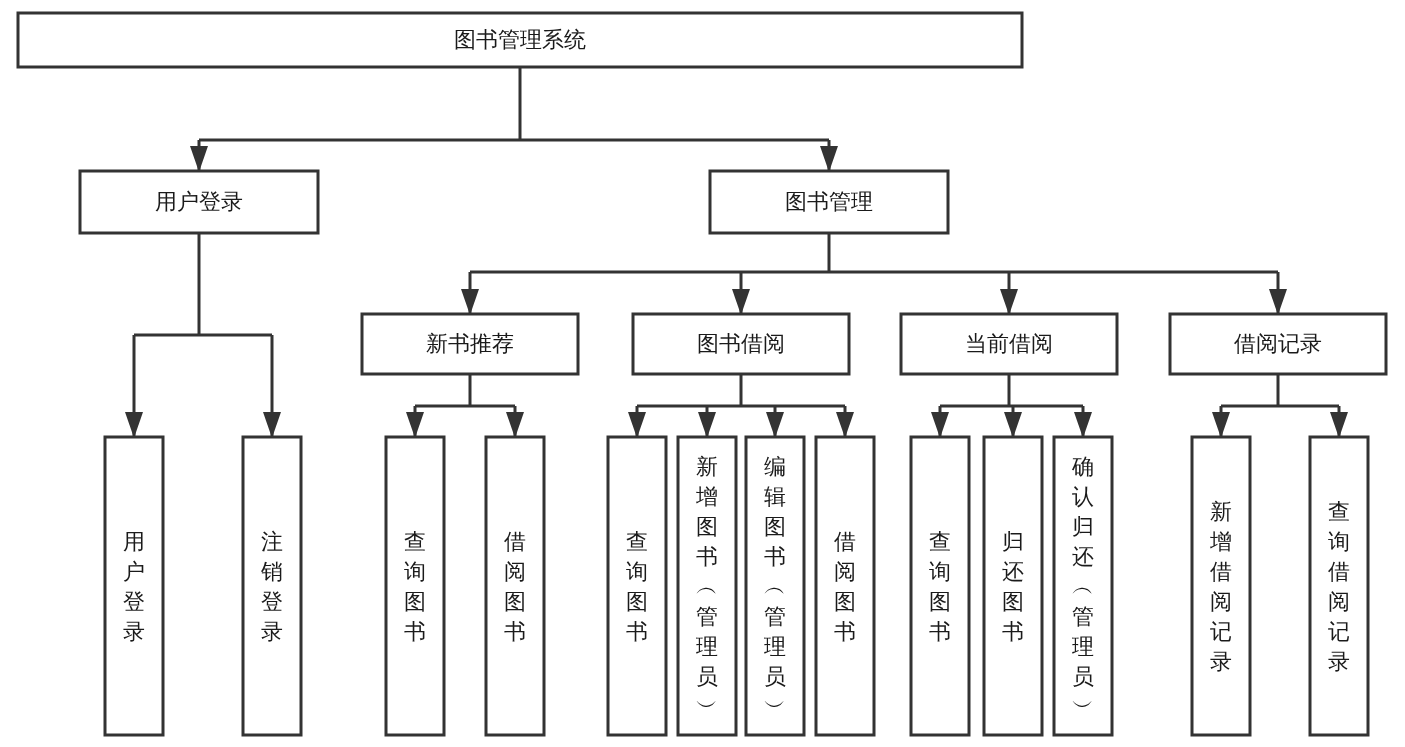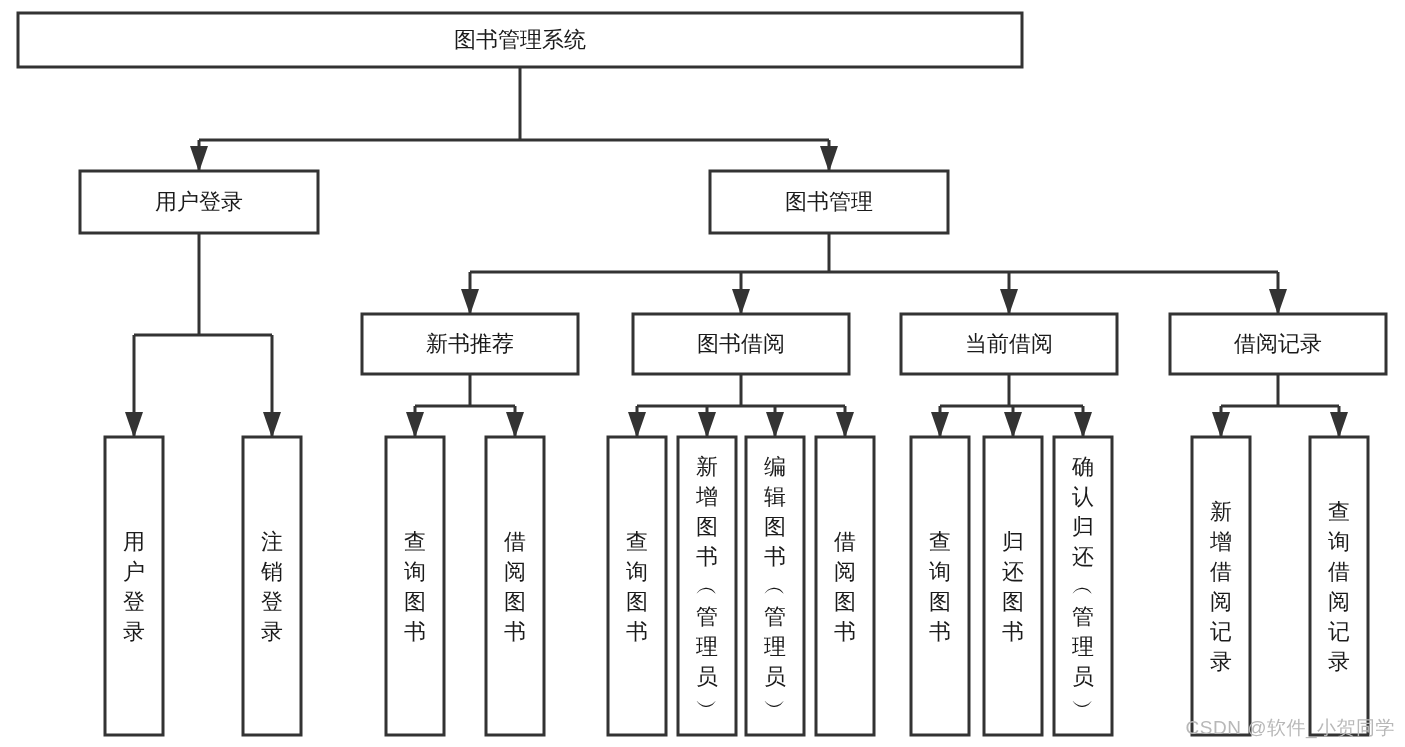--- a/index.html
+++ b/index.html
@@ -204,15 +204,14 @@
           <text x="1221" y="519" class="node-label-v"><tspan x="1221" dy="0">新</tspan><tspan x="1221" dy="30">增</tspan><tspan x="1221" dy="30">借</tspan><tspan x="1221" dy="30">阅</tspan><tspan x="1221" dy="30">记</tspan><tspan x="1221" dy="30">录</tspan></text>
         </g>
         <g>
           <rect x="1310" y="437" width="58" height="298" class="node-box"></rect>
           <text x="1339" y="519" class="node-label-v"><tspan x="1339" dy="0">查</tspan><tspan x="1339" dy="30">询</tspan><tspan x="1339" dy="30">借</tspan><tspan x="1339" dy="30">阅</tspan><tspan x="1339" dy="30">记</tspan><tspan x="1339" dy="30">录</tspan></text>
         </g>
       </g>
 
   </svg>
 
-  <div class="watermark">CSDN @软件_小贺同学</div>
 
 </div>
 
 </body></html>

